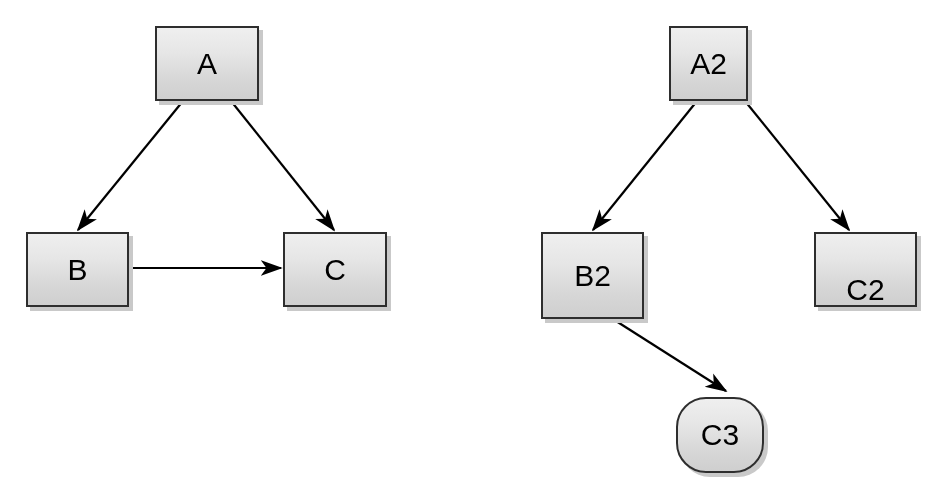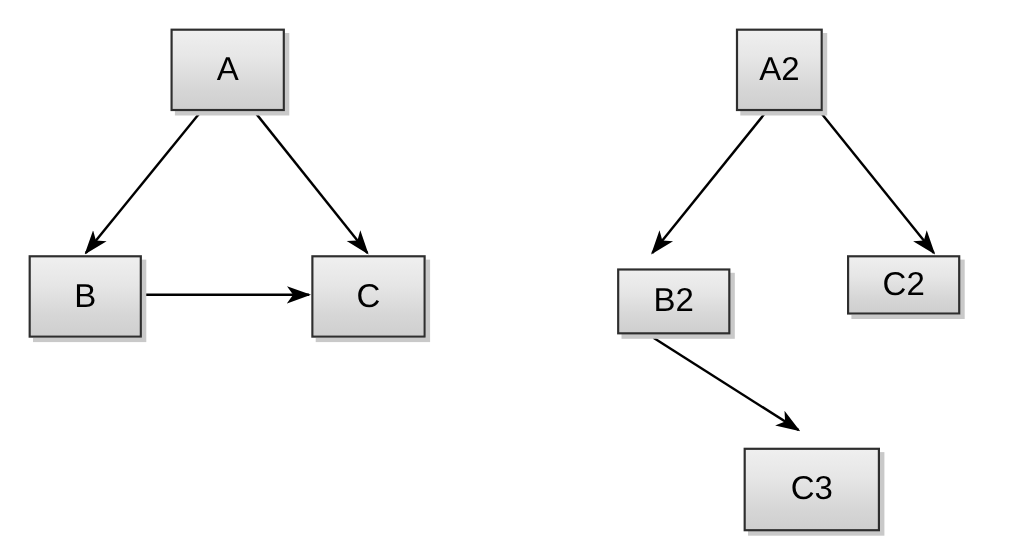--- a/index.html
+++ b/index.html
@@ -73,24 +73,24 @@
       </div>
       <div class="node" style="left: 26px; top: 232px; width: 103px; height: 75px;">
         <span class="node-label">B</span>
       </div>
       <div class="node" style="left: 283px; top: 232px; width: 104px; height: 75px;">
         <span class="node-label">C</span>
       </div>
       <div class="node" style="left: 669px; top: 26px; width: 79px; height: 75px;">
         <span class="node-label">A2</span>
       </div>
-      <div class="node" style="left: 541px; top: 244px; width: 103px; height: 60px; margin-left: 20px;">
+      <div class="node" style="left: 541px; top: 232px; width: 103px; height: 87px;">
         <span class="node-label">B2</span>
       </div>
-      <div class="node" style="left: 770px; top: 232px; width: 103px; height: 54px;">
+      <div class="node" style="left: 814px; top: 232px; width: 103px; height: 75px; align-items: flex-end;">
         <span class="node-label">C2</span>
       </div>
-      <div class="node" style="left: 676px; top: 407px; width: 124px; height: 76px;">
+      <div class="node" style="left: 676px; top: 397px; width: 88px; height: 76px; border-radius: 30px;">
         <span class="node-label">C3</span>
       </div>
     </div>
 
 </div>
 
 </body></html>

